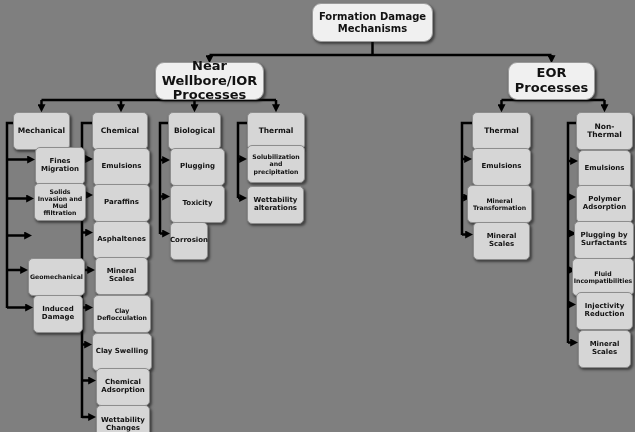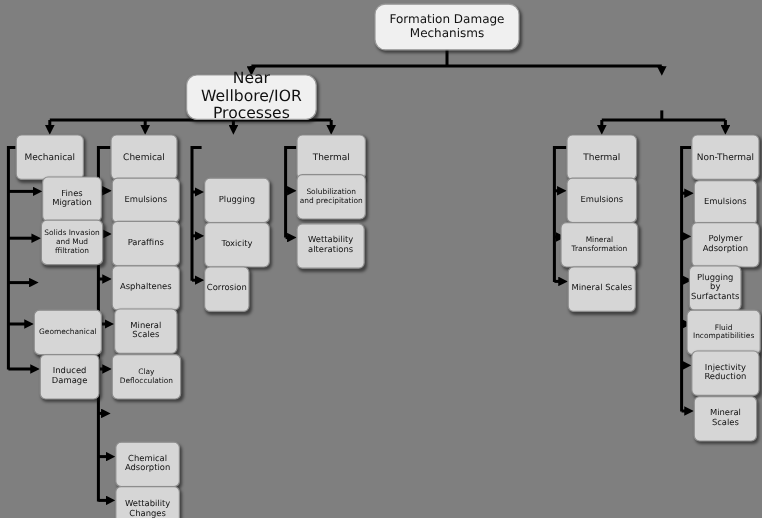--- a/index.html
+++ b/index.html
@@ -5,21 +5,21 @@
   html,body{margin:0;padding:0;background:#6f6f6f;}
   #canvas{
     position:relative;width:635px;height:432px;background:#7f7f7f;
     font-family:"DejaVu Sans","Liberation Sans",sans-serif;overflow:hidden;
   }
   #wires{position:absolute;left:0;top:0;width:635px;height:432px;}
   #wires path, #wires line{stroke:#000;stroke-width:2.5;fill:none;}
   #wires .ah{fill:#000;stroke:none;}
   .node{
     position:absolute;display:flex;align-items:center;justify-content:center;
-    text-align:center;background:#d6d6d6;color:#111;font-weight:400;
+    text-align:center;background:#d6d6d6;color:#111;font-weight:700;
     font-size:7px;line-height:1.12;border:1px solid #8d8d8d;border-radius:5px;
     box-shadow:1.5px 2px 2.5px rgba(15,15,15,.55);padding:18px 1px;box-sizing:border-box;
   }
   .node.top{background:#f0f0f0;border-radius:9px;font-size:13px;border-color:#9a9a9a;}
   .node.root{font-size:10px;}
   .node.hdr{font-size:7.5px;}
   .node.sm{font-size:6.2px;line-height:1.15;}
 </style>
 </head>
 <body>
@@ -85,51 +85,54 @@
     <line x1="568" y1="161" x2="571" y2="161" marker-end="url(#ah)"></line>
     <line x1="568" y1="197" x2="569" y2="197" marker-end="url(#ah)"></line>
     <line x1="568" y1="233.5" x2="569.5" y2="233.5" marker-end="url(#ah)"></line>
     <line x1="568" y1="270" x2="569" y2="270" marker-end="url(#ah)"></line>
     <line x1="568" y1="304.5" x2="569" y2="304.5" marker-end="url(#ah)"></line>
     <line x1="568" y1="342.5" x2="571" y2="342.5" marker-end="url(#ah)"></line>
   </svg>
 
   <div class="node top root" style="left:312px;top:3px;width:121px;height:39px">Formation Damage Mechanisms</div>
   <div class="node top" style="left:155px;top:62px;width:109px;height:31px">Near Wellbore/IOR Processes</div>
+  <div class="node top" style="left:508px;top:62px;width:87px;height:31px">EOR Processes</div>
 
   <div class="node hdr" style="left:13px;top:112px;width:57px;height:22px">Mechanical</div>
   <div class="node hdr" style="left:92px;top:112px;width:56px;height:22px">Chemical</div>
+  <div class="node hdr" style="left:168px;top:112px;width:53px;height:22px">Biological</div>
   <div class="node hdr" style="left:247px;top:112px;width:58px;height:22px">Thermal</div>
   <div class="node hdr" style="left:472px;top:112px;width:59px;height:23px">Thermal</div>
   <div class="node hdr" style="left:576px;top:112px;width:57px;height:23px">Non-Thermal</div>
 
   <div class="node" style="left:35px;top:147px;width:50px;height:25px">Fines Migration</div>
   <div class="node sm" style="left:34px;top:183px;width:52px;height:31px">Solids Invasion and Mud ffiltration</div>
   <div class="node sm" style="left:28px;top:258px;width:57px;height:24px">Geomechanical</div>
   <div class="node" style="left:33px;top:295px;width:50px;height:35px">Induced Damage</div>
 
   <div class="node" style="left:93px;top:148px;width:57px;height:22px">Emulsions</div>
   <div class="node" style="left:93px;top:184px;width:57px;height:22px">Paraffins</div>
   <div class="node" style="left:93px;top:221px;width:57px;height:23px">Asphaltenes</div>
   <div class="node" style="left:95px;top:257px;width:53px;height:26px">Mineral Scales</div>
   <div class="node sm" style="left:93px;top:295px;width:58px;height:25px">Clay Deflocculation</div>
+  <div class="node" style="left:92px;top:333px;width:60px;height:23px">Clay Swelling</div>
   <div class="node" style="left:96px;top:368px;width:54px;height:25px">Chemical Adsorption</div>
   <div class="node" style="left:96px;top:405px;width:54px;height:40px">Wettability Changes</div>
 
   <div class="node" style="left:170px;top:148px;width:55px;height:24px">Plugging</div>
   <div class="node" style="left:170px;top:185px;width:55px;height:23px">Toxicity</div>
   <div class="node" style="left:170px;top:222px;width:38px;height:23px">Corrosion</div>
 
   <div class="node sm" style="left:247px;top:145px;width:58px;height:28px">Solubilization and precipitation</div>
   <div class="node" style="left:247px;top:186px;width:57px;height:24px">Wettability alterations</div>
 
   <div class="node" style="left:472px;top:148px;width:59px;height:22px">Emulsions</div>
   <div class="node sm" style="left:467px;top:185px;width:65px;height:25px">Mineral Transformation</div>
   <div class="node" style="left:473px;top:222px;width:57px;height:25px">Mineral Scales</div>
 
   <div class="node" style="left:578px;top:150px;width:53px;height:22px">Emulsions</div>
   <div class="node" style="left:576px;top:185px;width:57px;height:24px">Polymer Adsorption</div>
-  <div class="node" style="left:574px;top:221px;width:44px;height:25px">Plugging by Surfactants</div>
+  <div class="node" style="left:574px;top:221px;width:60px;height:25px">Plugging by Surfactants</div>
   <div class="node sm" style="left:572px;top:258px;width:62px;height:24px">Fluid Incompatibilities</div>
   <div class="node" style="left:576px;top:292px;width:57px;height:25px">Injectivity Reduction</div>
   <div class="node" style="left:578px;top:330px;width:53px;height:25px">Mineral Scales</div>
 
 </div>
 
 </body></html>

